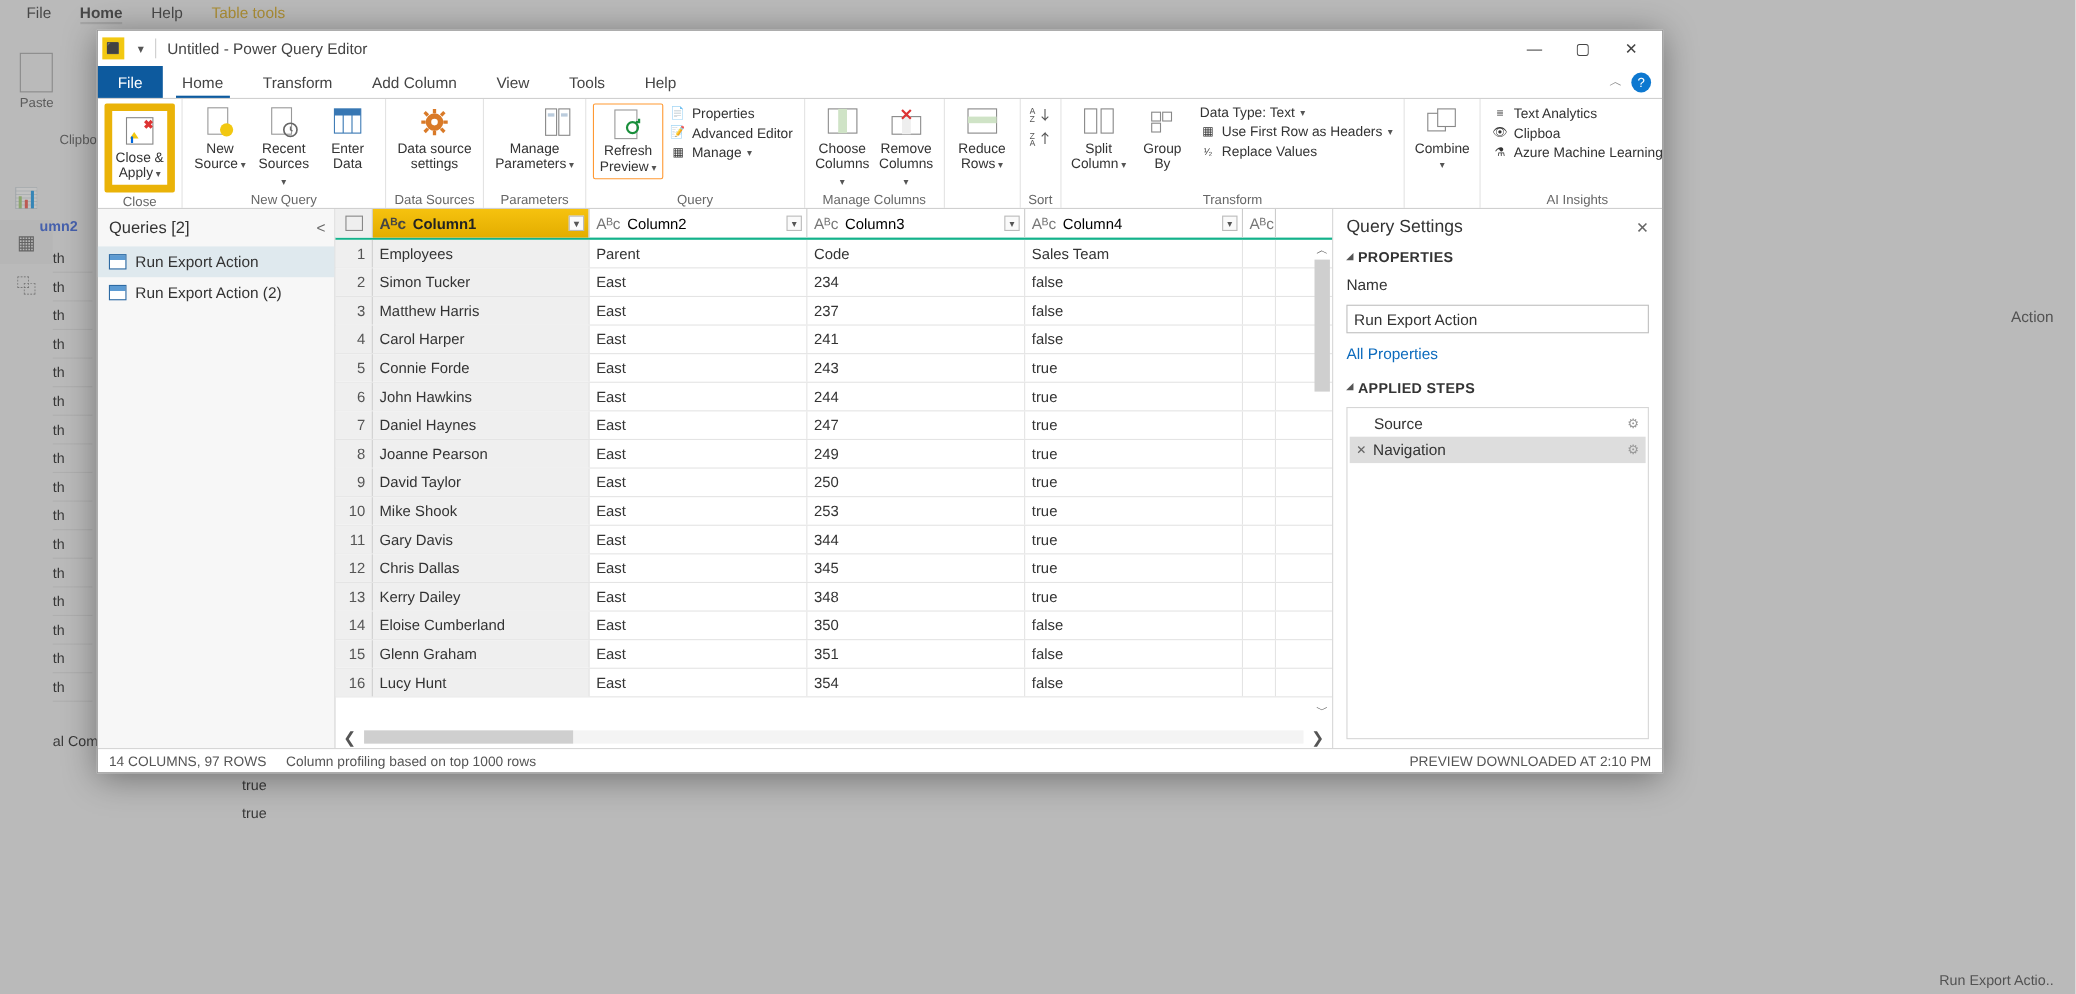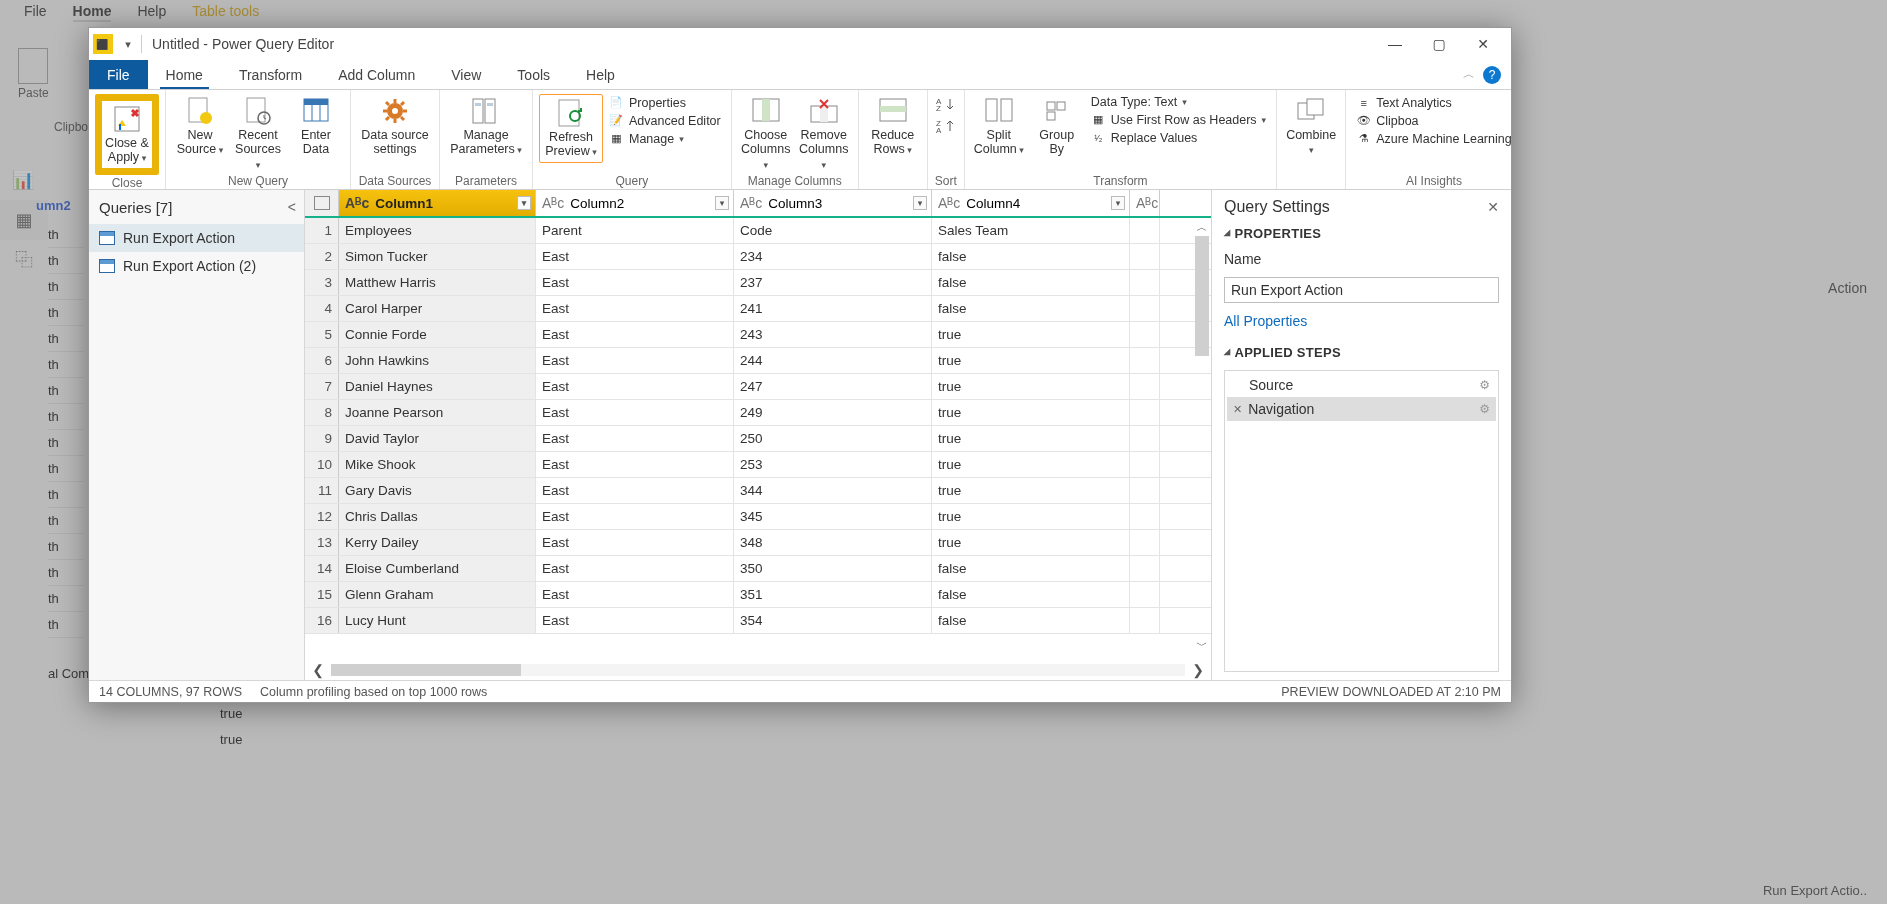--- a/index.html
+++ b/index.html
@@ -269,21 +269,21 @@
             </svg>
           </div>
           <span>Data source settings</span>
         </div>
       </div>
       <div class="rg-label">Data Sources</div>
     </div>
 
     <div class="ribbon-group">
       <div class="rg-body">
-        <div class="rbtn-large" style="width:80px;">
+        <div class="rbtn-large" style="width:80px;align-items:flex-end;">
           <div class="ic">
               <svg width="32" height="28">
                 <rect x="2" y="2" width="10" height="24" fill="#fff" stroke="#888"></rect>
                 <rect x="14" y="2" width="10" height="24" fill="#fff" stroke="#888"></rect>
                 <rect x="4" y="6" width="6" height="3" fill="#bcd"></rect>
                 <rect x="16" y="6" width="6" height="3" fill="#bcd"></rect>
               </svg>
             </div>
           <span class="caret">Manage Parameters</span>
         </div>
@@ -452,21 +452,21 @@
             </div>
         </div>
       </div>
       <div class="rg-label">AI Insights</div>
     </div>
   </div>
 
   <div class="pq-body">
     <div class="pq-queries">
       <div class="pq-queries-hdr">
-        <span>Queries [7]</span>
+        <span>Queries [2]</span>
         <span class="collapse">&lt;</span>
       </div>
       <div class="q-item sel">
         <span class="tbl-ic"></span>
         <span>Run Export Action</span>
       </div>
       <div class="q-item">
         <span class="tbl-ic"></span>
         <span>Run Export Action (2)</span>
       </div>

